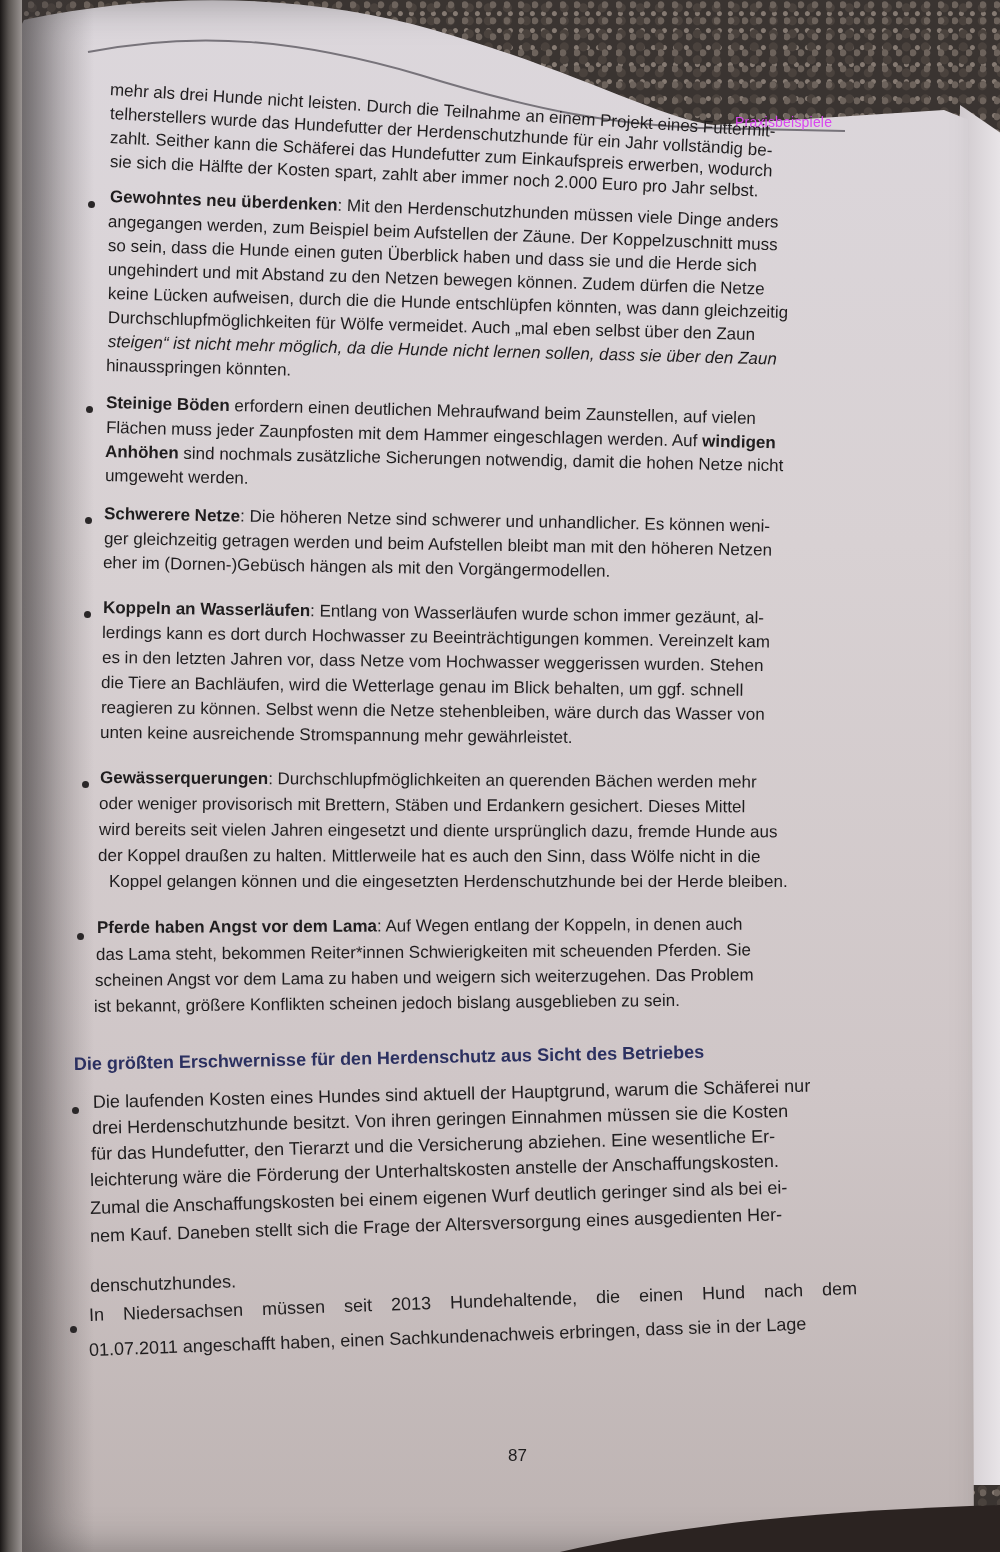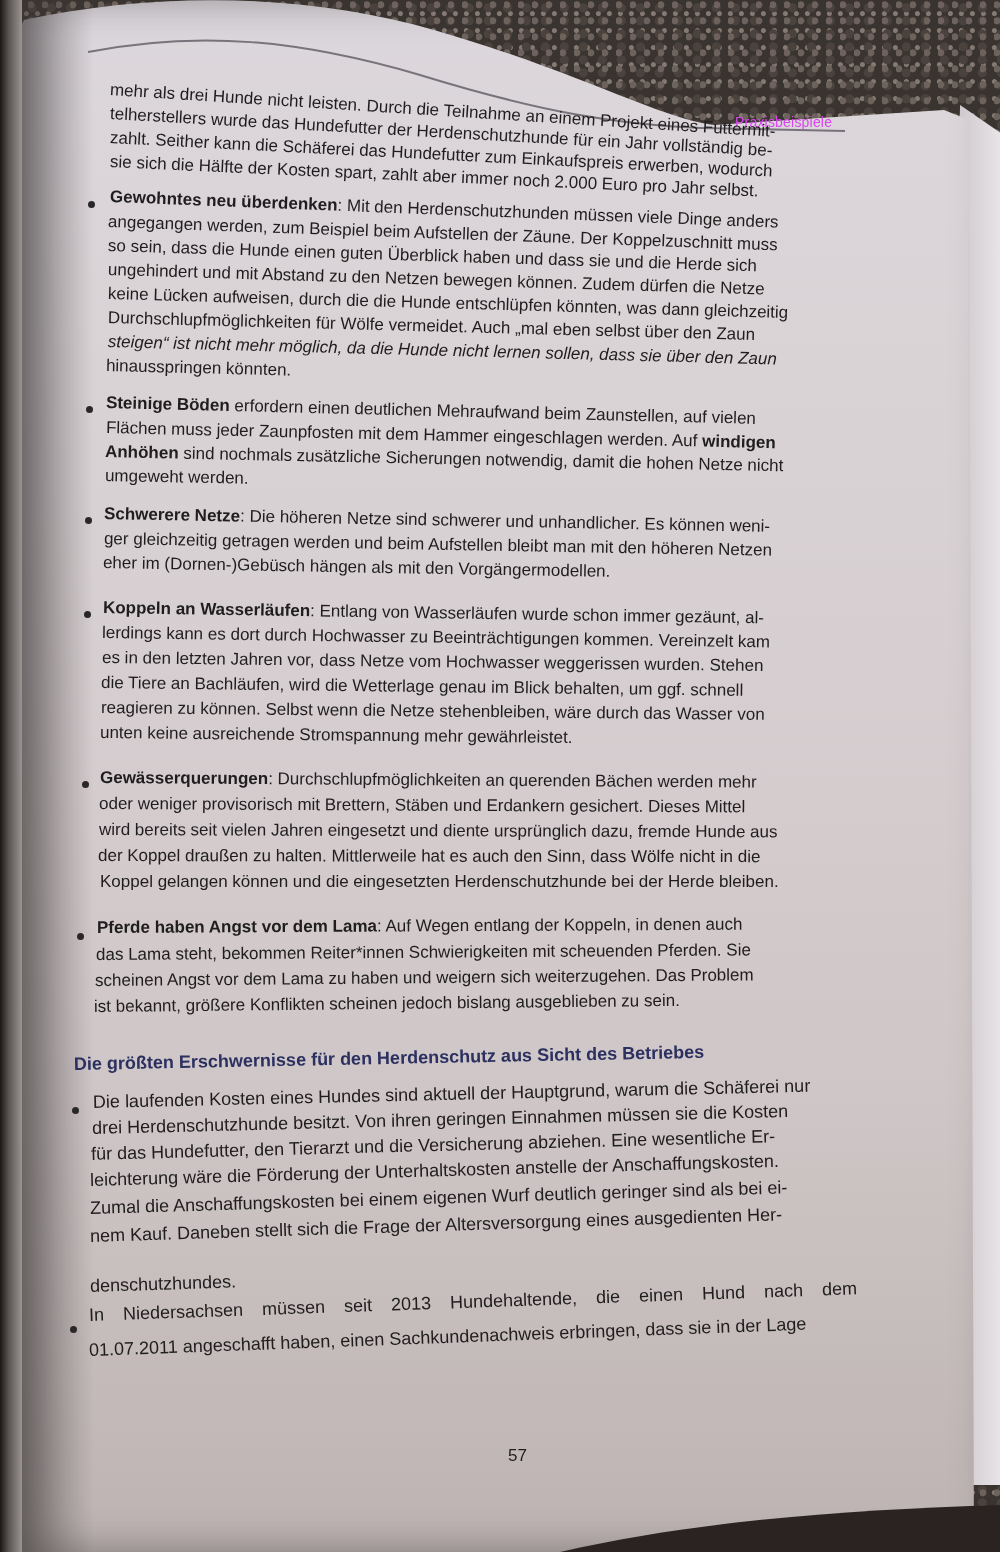--- a/index.html
+++ b/index.html
@@ -113,21 +113,21 @@
 <div class="line" style="left:102px;top:648px;transform:rotate(0.7deg)">es in den letzten Jahren vor, dass Netze vom Hochwasser weggerissen wurden. Stehen</div>
 <div class="line" style="left:101px;top:673px;transform:rotate(0.7deg)">die Tiere an Bachläufen, wird die Wetterlage genau im Blick behalten, um ggf. schnell</div>
 <div class="line" style="left:101px;top:698px;transform:rotate(0.6deg)">reagieren zu können. Selbst wenn die Netze stehenbleiben, wäre durch das Wasser von</div>
 <div class="line" style="left:100px;top:723px;transform:rotate(0.6deg)">unten keine ausreichende Stromspannung mehr gewährleistet.</div>
 
 <div class="bullet" style="left:82px;top:781px"></div>
 <div class="line" style="left:100px;top:768px;transform:rotate(0.4deg)"><b>Gewässerquerungen</b><span>: Durchschlupfmöglichkeiten an querenden Bächen werden mehr</span></div>
 <div class="line" style="left:99px;top:794px;transform:rotate(0.3deg)">oder weniger provisorisch mit Brettern, Stäben und Erdankern gesichert. Dieses Mittel</div>
 <div class="line" style="left:99px;top:820px;transform:rotate(0.2deg)">wird bereits seit vielen Jahren eingesetzt und diente ursprünglich dazu, fremde Hunde aus</div>
 <div class="line" style="left:98px;top:846px;transform:rotate(0.1deg)">der Koppel draußen zu halten. Mittlerweile hat es auch den Sinn, dass Wölfe nicht in die</div>
-<div class="line" style="left:100px;top:872px;transform:rotate(0deg)">Koppel gelangen können und die eingesetzten Herdenschutzhunde bei der Herde bleiben.</div>
+<div class="line" style="left:109px;top:872px;transform:rotate(0deg)">Koppel gelangen können und die eingesetzten Herdenschutzhunde bei der Herde bleiben.</div>
 
 <div class="bullet" style="left:77px;top:933px"></div>
 <div class="line" style="left:97px;top:918px;transform:rotate(-0.3deg)"><b>Pferde haben Angst vor dem Lama</b><span>: Auf Wegen entlang der Koppeln, in denen auch</span></div>
 <div class="line" style="left:96px;top:945px;transform:rotate(-0.4deg)">das Lama steht, bekommen Reiter*innen Schwierigkeiten mit scheuenden Pferden. Sie</div>
 <div class="line" style="left:95px;top:971px;transform:rotate(-0.5deg)">scheinen Angst vor dem Lama zu haben und weigern sich weiterzugehen. Das Problem</div>
 <div class="line" style="left:94px;top:997px;transform:rotate(-0.6deg)">ist bekannt, größere Konflikten scheinen jedoch bislang ausgeblieben zu sein.</div>
 
 <div class="heading" style="left:74px;top:1054px;transform:rotate(-1.1deg)">Die größten Erschwernisse für den Herdenschutz aus Sicht des Betriebes</div>
 
 <div class="bullet" style="left:72px;top:1107px"></div>
@@ -136,13 +136,13 @@
 <div class="line" style="left:91px;top:1144px;transform:rotate(-1.5deg);font-size:18px">für das Hundefutter, den Tierarzt und die Versicherung abziehen. Eine wesentliche Er-</div>
 <div class="line" style="left:90px;top:1170px;transform:rotate(-1.6deg);font-size:18px">leichterung wäre die Förderung der Unterhaltskosten anstelle der Anschaffungskosten.</div>
 <div class="line" style="left:90px;top:1198px;transform:rotate(-1.7deg);font-size:18px">Zumal die Anschaffungskosten bei einem eigenen Wurf deutlich geringer sind als bei ei-</div>
 <div class="line" style="left:90px;top:1226px;transform:rotate(-1.8deg);font-size:18px">nem Kauf. Daneben stellt sich die Frage der Altersversorgung eines ausgedienten Her-</div>
 <div class="line" style="left:90px;top:1276px;transform:rotate(-1.8deg);font-size:18px">denschutzhundes.</div>
 
 <div class="bullet" style="left:70px;top:1326px"></div>
 <div class="line" style="left:89px;top:1305px;transform:rotate(-2.0deg);font-size:18px;word-spacing:14px">In Niedersachsen müssen seit 2013 Hundehaltende, die einen Hund nach dem</div>
 <div class="line" style="left:89px;top:1340px;transform:rotate(-2.1deg);font-size:18px">01.07.2011 angeschafft haben, einen Sachkundenachweis erbringen, dass sie in der Lage</div>
 
-<div class="page-number">57</div>
+<div class="page-number">87</div>
 
 </body></html>

